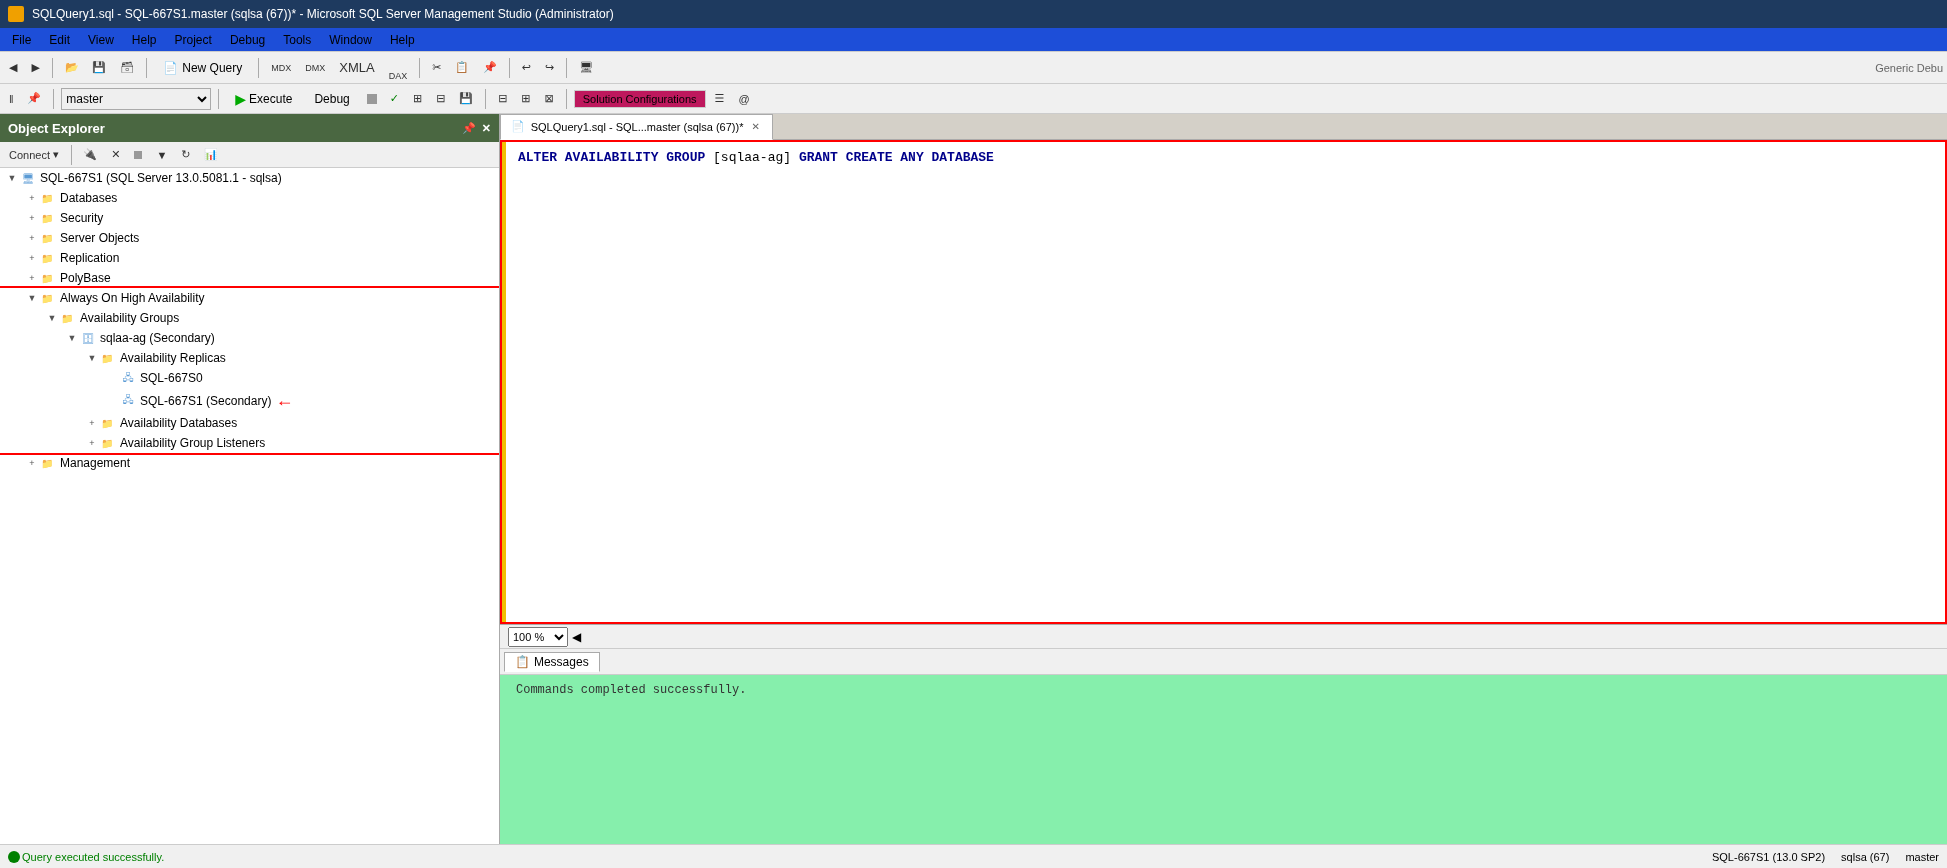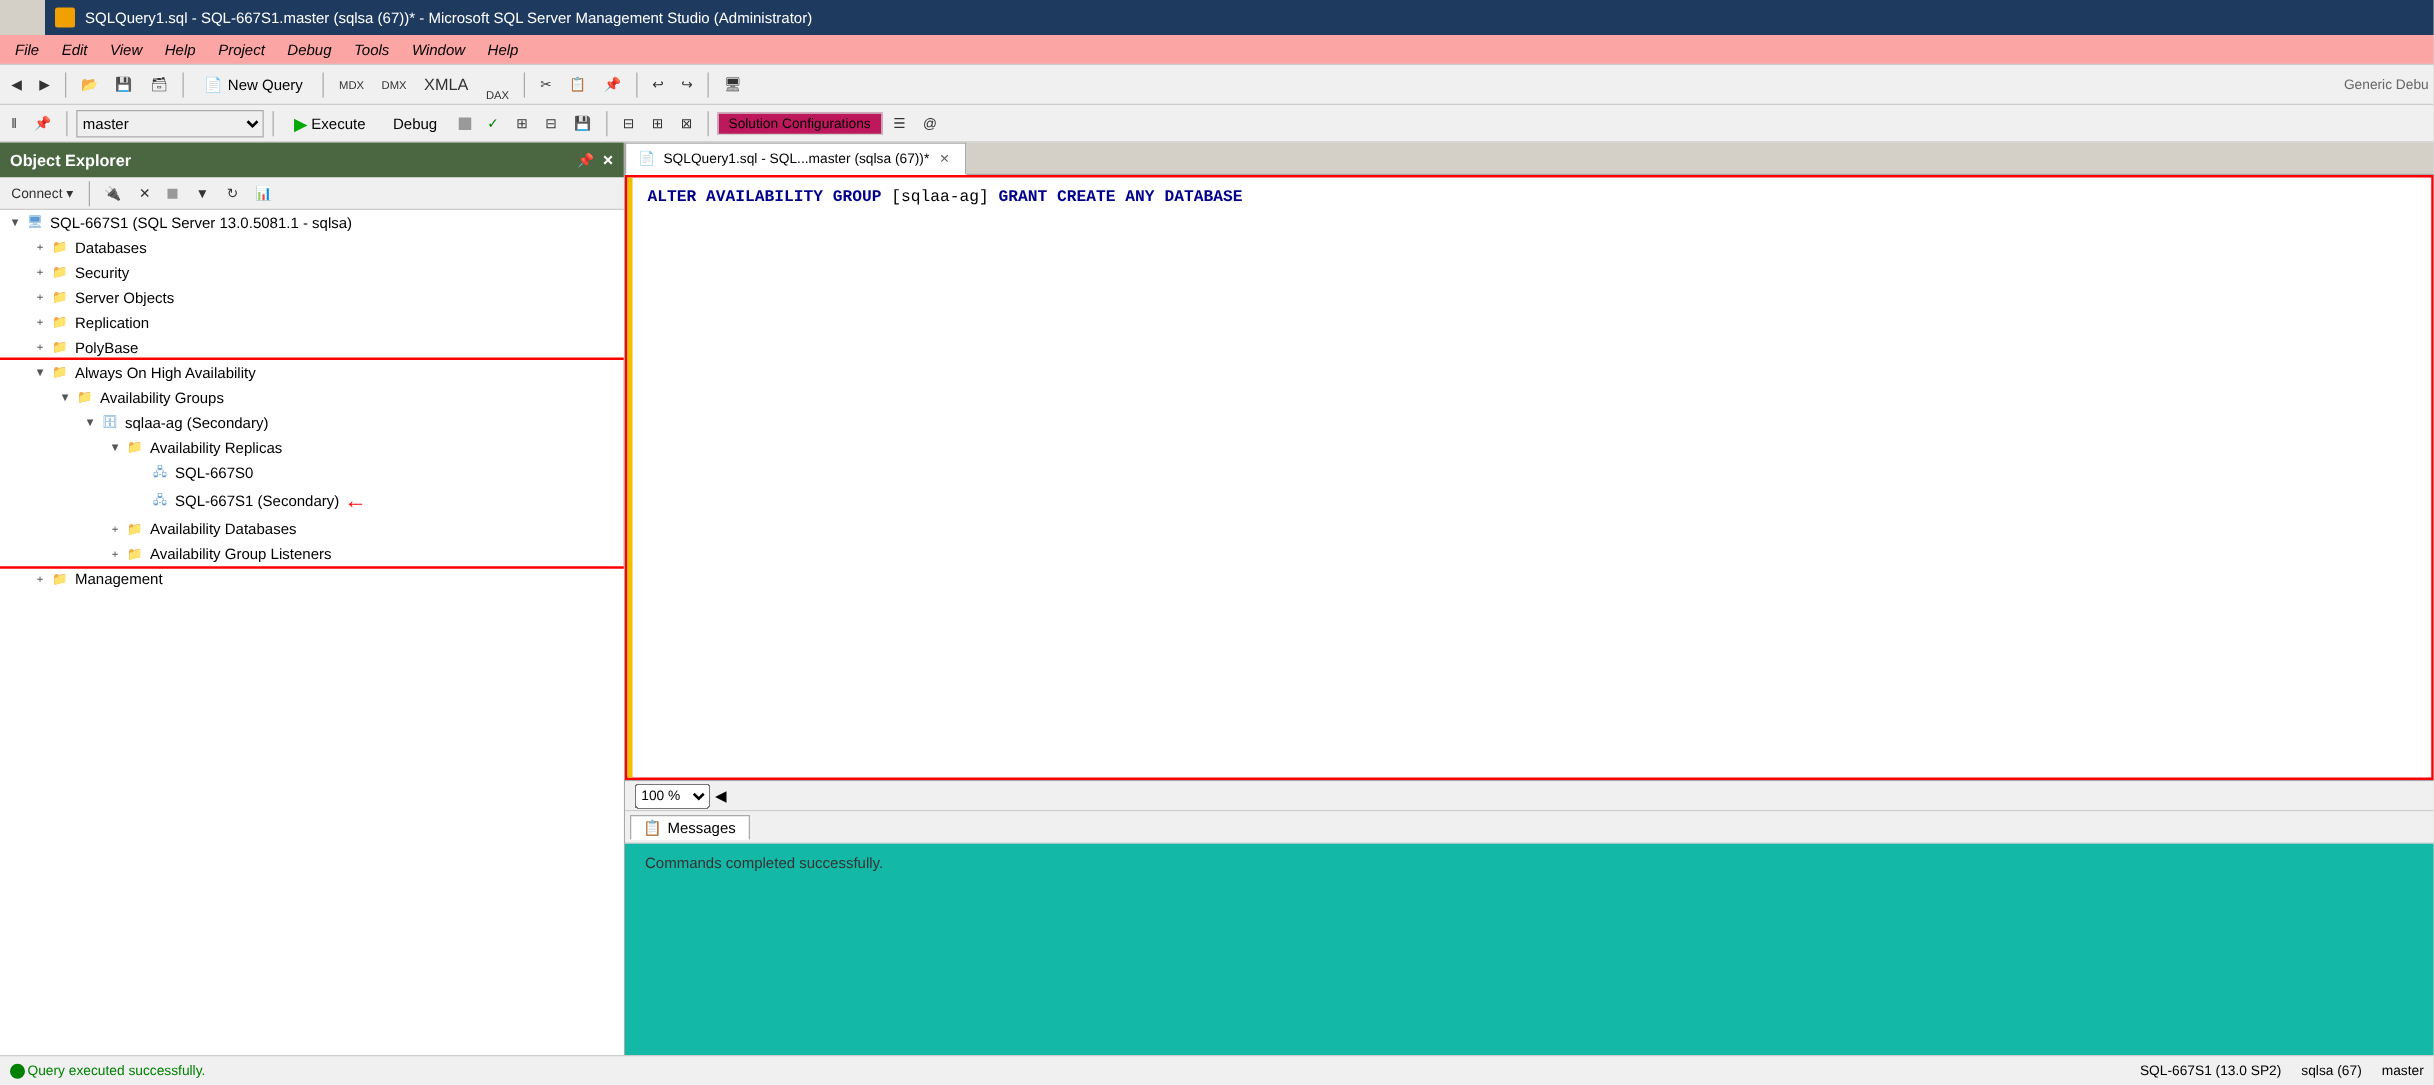--- a/index.html
+++ b/index.html
@@ -8,34 +8,32 @@
     
     .title-bar {
       background: #1e3a5f;
       color: white;
       padding: 4px 8px;
       font-size: 12px;
       display: flex;
       align-items: center;
       gap: 8px;
       height: 28px;
-      margin-left: 36px;
     }
     .title-bar-icon { width: 16px; height: 16px; background: #f0a000; border-radius: 2px; flex-shrink: 0; }
 
     
     .menu-bar {
-      background: #fca5a5;
+      background: #1d4ed8;
       border-bottom: 1px solid #ccc;
       padding: 2px 4px;
       display: flex;
       align-items: center;
       gap: 2px;
       height: 24px;
-      font-style: italic;
     }
     .menu-item {
       padding: 2px 8px;
       cursor: pointer;
       font-size: 12px;
       color: #000;
     }
 
     
     .toolbar {
@@ -283,23 +281,23 @@
       border: 1px solid transparent;
     }
     .results-tab.active {
       background: white;
       border-color: #aaa;
       border-bottom-color: white;
     }
 
     .results-content {
       flex: 1;
-      background: #14b8a6;
+      background: #86efac;
       padding: 8px 16px;
-      font-family: Liberation Sans, sans-serif;
+      font-family: Liberation Mono, monospace;
       font-size: 12px;
       color: #333;
     }
 
     
     .status-bar {
       height: 24px;
       background: #f0f0f0;
       border-top: 1px solid #ccc;
       display: flex;

